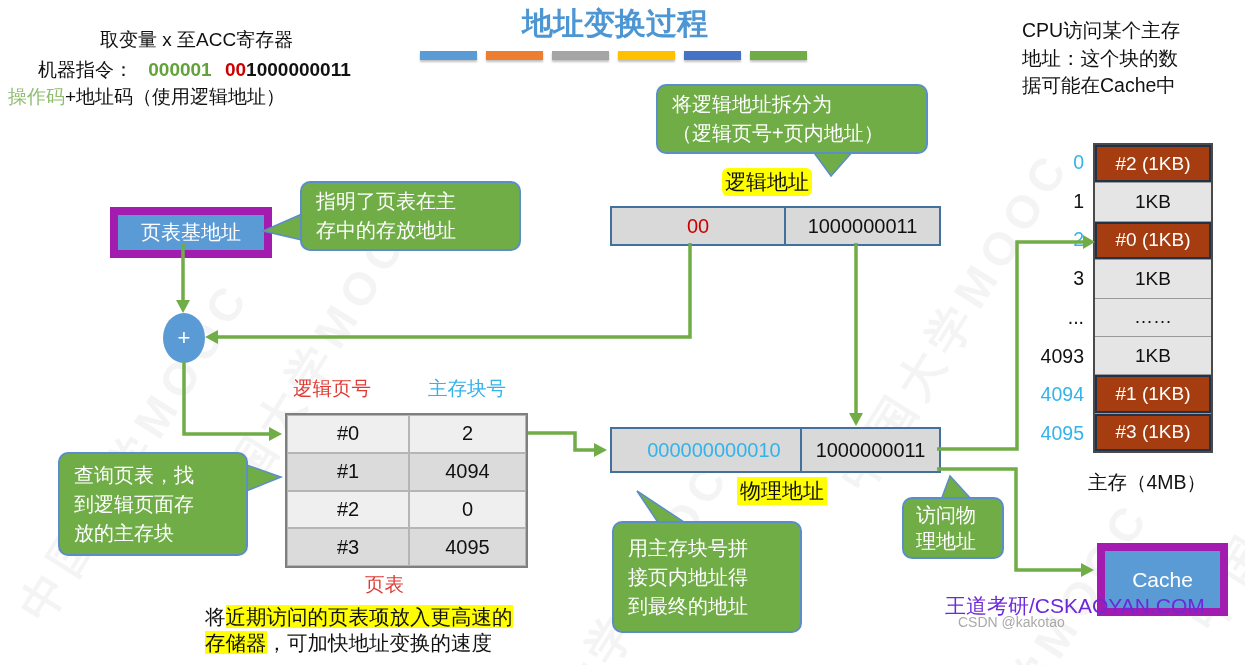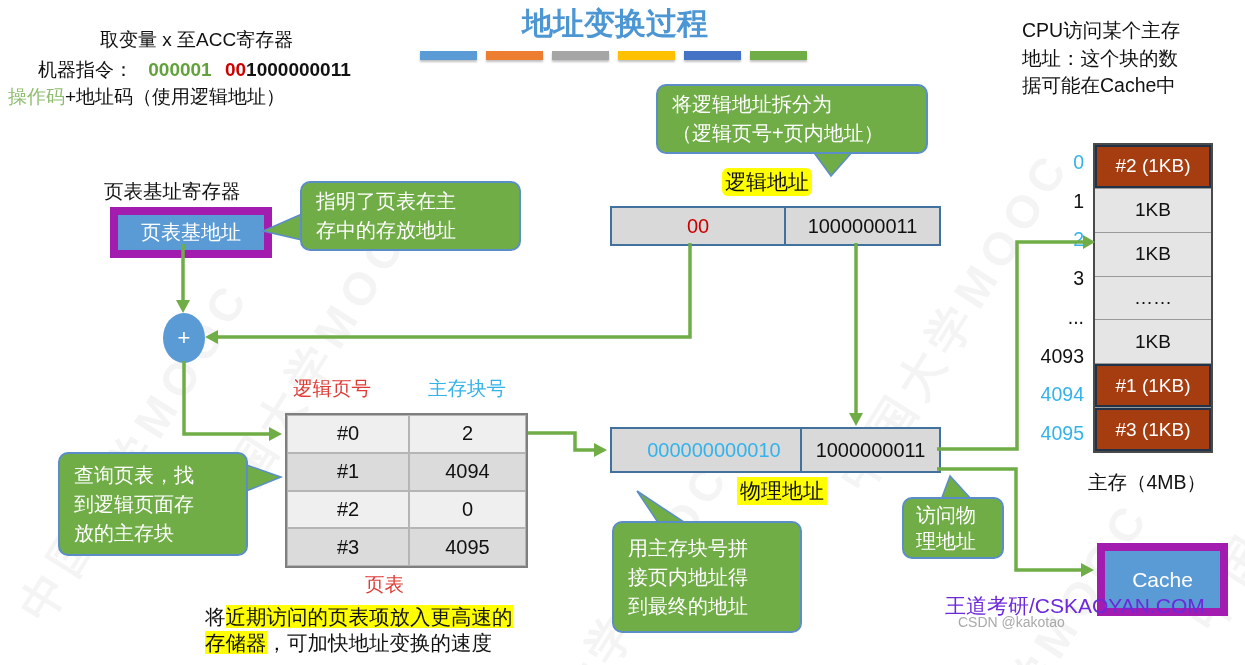--- a/index.html
+++ b/index.html
@@ -96,21 +96,20 @@
   <div class="bar" style="left: 618px; background: rgb(255, 192, 0);"></div>
   <div class="bar" style="left: 684px; background: rgb(68, 114, 196);"></div>
   <div class="bar" style="left: 750px; background: rgb(112, 173, 71);"></div>
 
   <div class="abs tr-txt">
     <div>CPU访问某个主存</div>
     <div>地址：这个块的数</div>
     <div>据可能在Cache中</div>
   </div>
 
-  <div class="abs tl" style="left:104px;top:178px;font-size:19.5px;">页表基址寄存器</div>
   <div class="abs bluebox" style="left:110px;top:207px;width:146px;height:35px;">页表基地址</div>
 
   <div class="bubble" style="left:300px;top:181px;width:221px;height:70px;">
     <div>指明了页表在主</div>
     <div>存中的存放地址</div>
   </div>
   <div class="bubble" style="left:656px;top:84px;width:272px;height:70px;">
     <div>将逻辑地址拆分为</div>
     <div>（逻辑页号+页内地址）</div>
   </div>
@@ -163,20 +162,21 @@
     <div class="cyan-t">2</div>
     <div>3</div>
     <div>...</div>
     <div>4093</div>
     <div class="cyan-t">4094</div>
     <div class="cyan-t">4095</div>
   </div>
   <div class="abs mem">
     <div class="occ">#2 (1KB)</div>
     <div>1KB</div>
+    <div class="occ">#0 (1KB)</div>
     <div>1KB</div>
     <div>……</div>
     <div>1KB</div>
     <div class="occ">#1 (1KB)</div>
     <div class="occ">#3 (1KB)</div>
   </div>
   <div class="abs tl" style="left:1088px;top:469px;font-size:19.5px;">主存（4MB）</div>
 
   <div class="abs bluebox cache">Cache</div>
 

